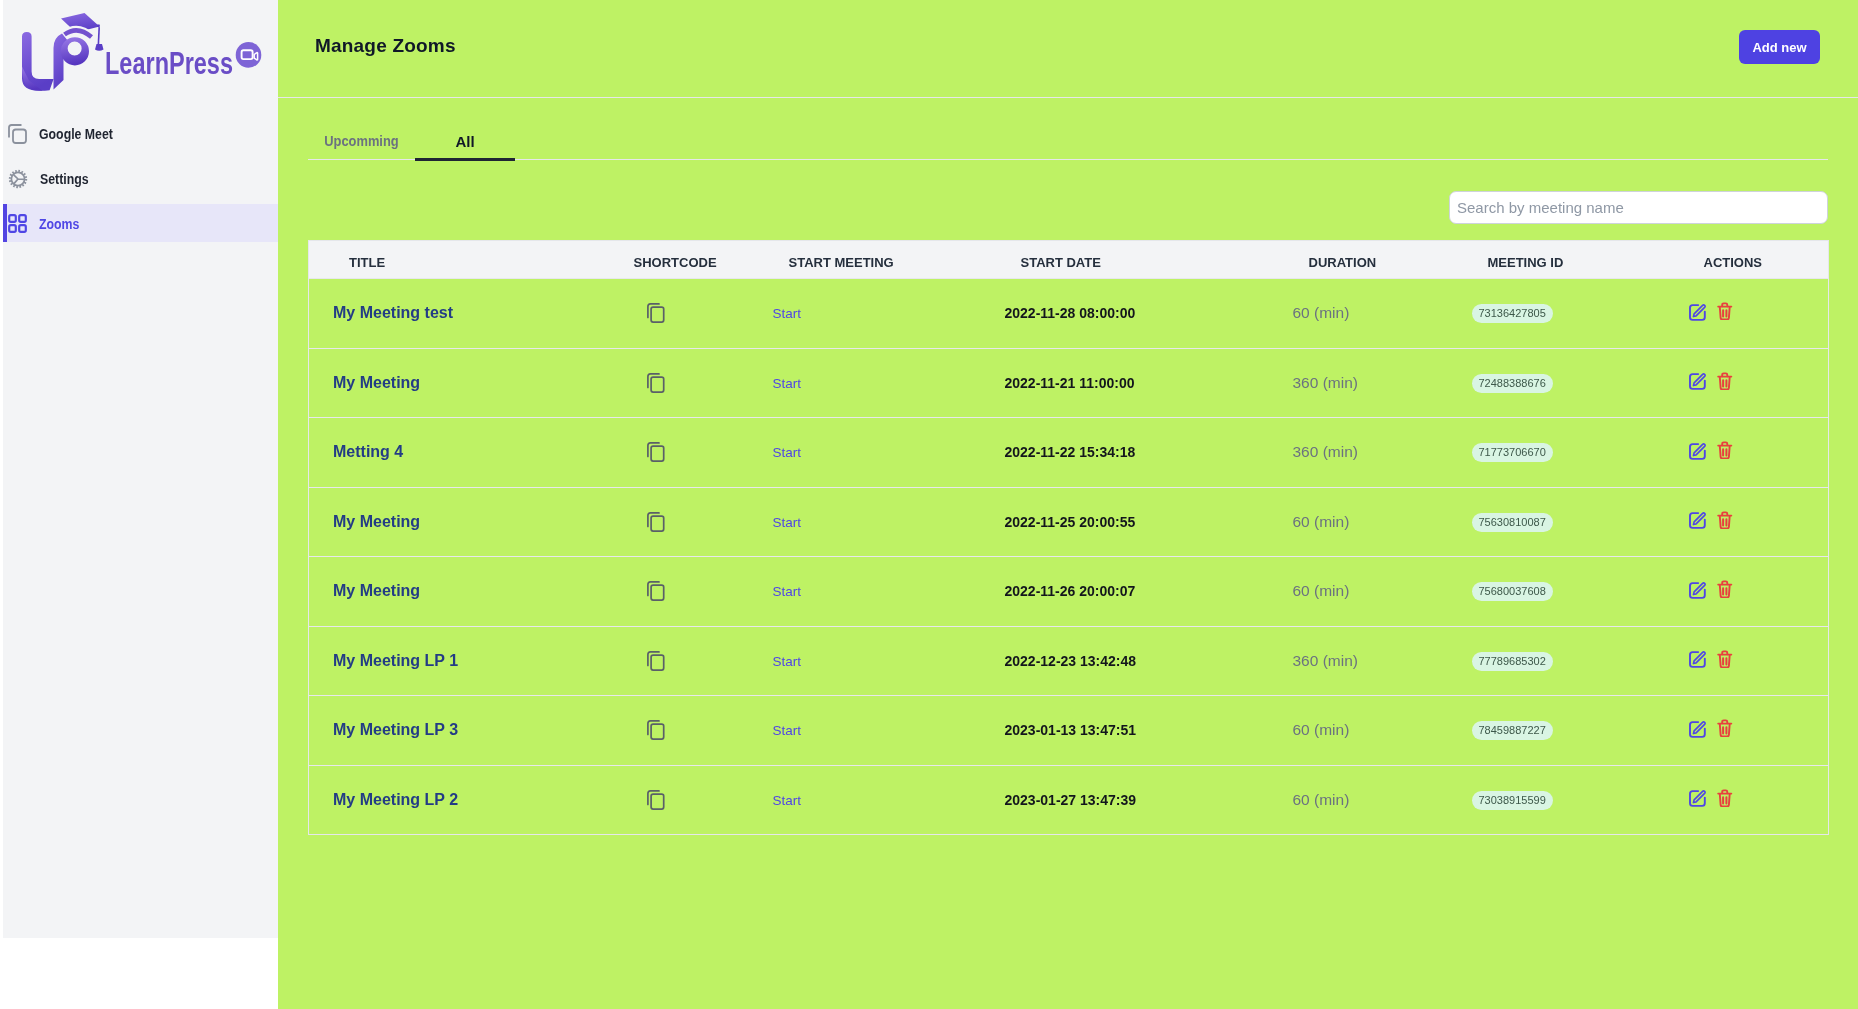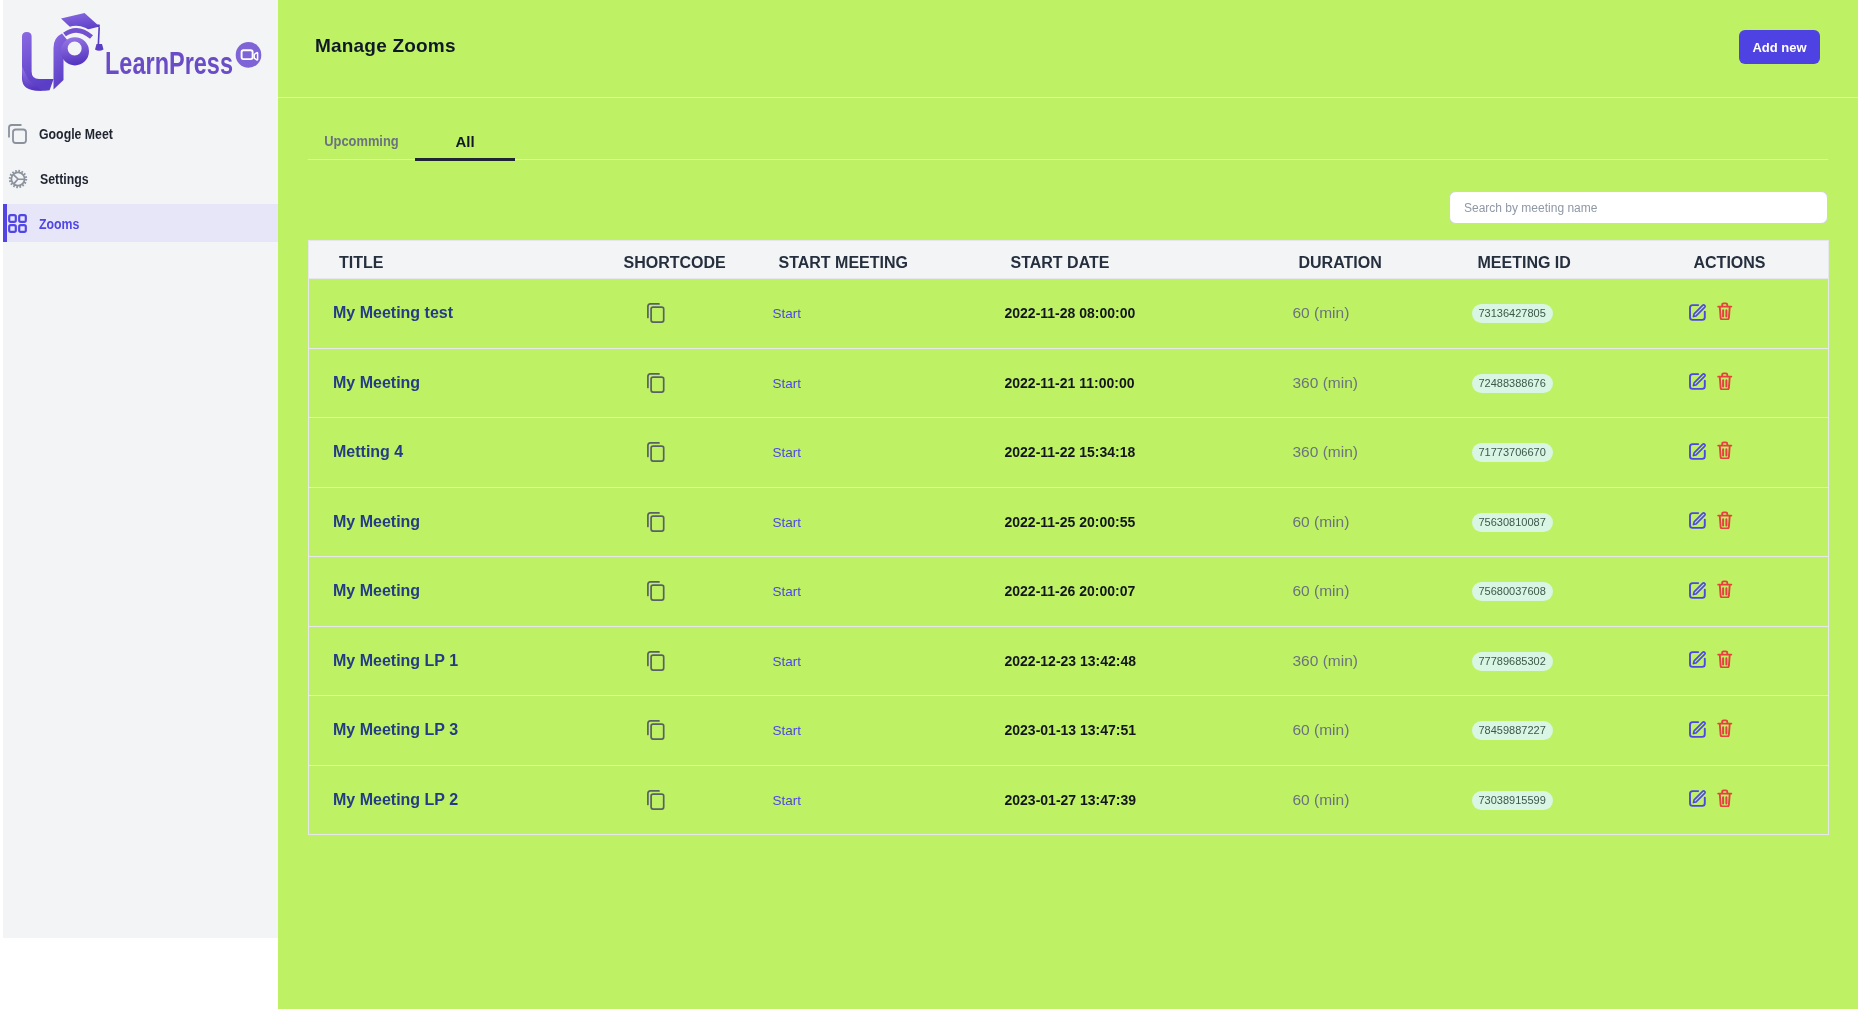--- a/index.html
+++ b/index.html
@@ -17,25 +17,25 @@
   .main { position:absolute; left:278px; top:0; width:1580px; height:1009px; background:#bef264; }
   .topbar { position:absolute; left:0; top:0; width:100%; height:98px; border-bottom:1px solid #e6e7ea; }
   .topbar h1 { position:absolute; left:37px; top:35px; font-size:19px; font-weight:700; color:#101828; letter-spacing:.2px; }
   .btn-add { position:absolute; right:38px; top:30px; width:81px; height:34px; background:#4e42e2; color:#fff; border:none; border-radius:6px; font-family:"Liberation Sans", sans-serif; font-size:13px; font-weight:700; }
 
   .tabs { position:absolute; left:30px; top:98px; width:1520px; height:62px; border-bottom:1px solid #e6e7ea; }
   .tab { position:absolute; bottom:0; height:37px; display:flex; align-items:center; justify-content:center; }
   .tab1 { left:0; width:107px; font-size:14px; font-weight:700; color:#6b7280; } .tab1 i { font-style:normal; display:inline-block; transform:scaleX(.92); }
   .tab2 { left:107px; width:100px; font-size:15px; font-weight:700; color:#111827; border-bottom:3px solid #1f2533; bottom:-2px; }
 
-  .search { position:absolute; left:1171px; top:191px; width:379px; height:33px; border:1px solid #ced3db; border-radius:7px; padding:0 14px; font-family:"Liberation Sans", sans-serif; font-size:12px; color:#374151; background:#fff; }
+  .search { position:absolute; left:1171px; top:191px; width:379px; height:33px; border:1px solid #ced3db; border-radius:7px; padding:0 7px; font-family:"Liberation Sans", sans-serif; font-size:15px; color:#374151; background:#fff; }
   .search::placeholder { color:#8f98a5; }
 
   table.list { position:absolute; left:30px; top:240px; width:1520px; border-collapse:collapse; table-layout:fixed; border:1px solid #e5e7eb; }
-  table.list th { height:38px; background:#f3f4f6; text-align:left; padding:6px 0 0 30px; font-size:16px; font-weight:700; color:#252f3d; letter-spacing:0; }
+  table.list th { height:38px; background:#f3f4f6; text-align:left; padding:6px 0 0 40px; font-size:13px; font-weight:700; color:#252f3d; letter-spacing:0; }
   table.list td { height:69.5px; padding:0 0 0 24px; border-top:1px solid #e7e8ec; vertical-align:middle; }
   td.title { font-size:16px; font-weight:700; color:#233c85; }
   table.list td.sc { padding-left:53px; } td.sc svg { position:relative; top:2px; }
   td.start a { font-size:13.5px; color:#4f46e5; text-decoration:none; }
   td.date { font-size:14px; font-weight:700; color:#13161c; }
   td.dur { font-size:15.5px; color:#6b7280; }
   .pill { display:inline-block; background:#d9f5e3; color:#3d584a; font-size:11px; line-height:19px; padding:0 7px; border-radius:10px; }
   td.act svg { vertical-align:middle; position:relative; top:-2px; }
   td.act .gap { display:inline-block; width:11px; }
 </style>

